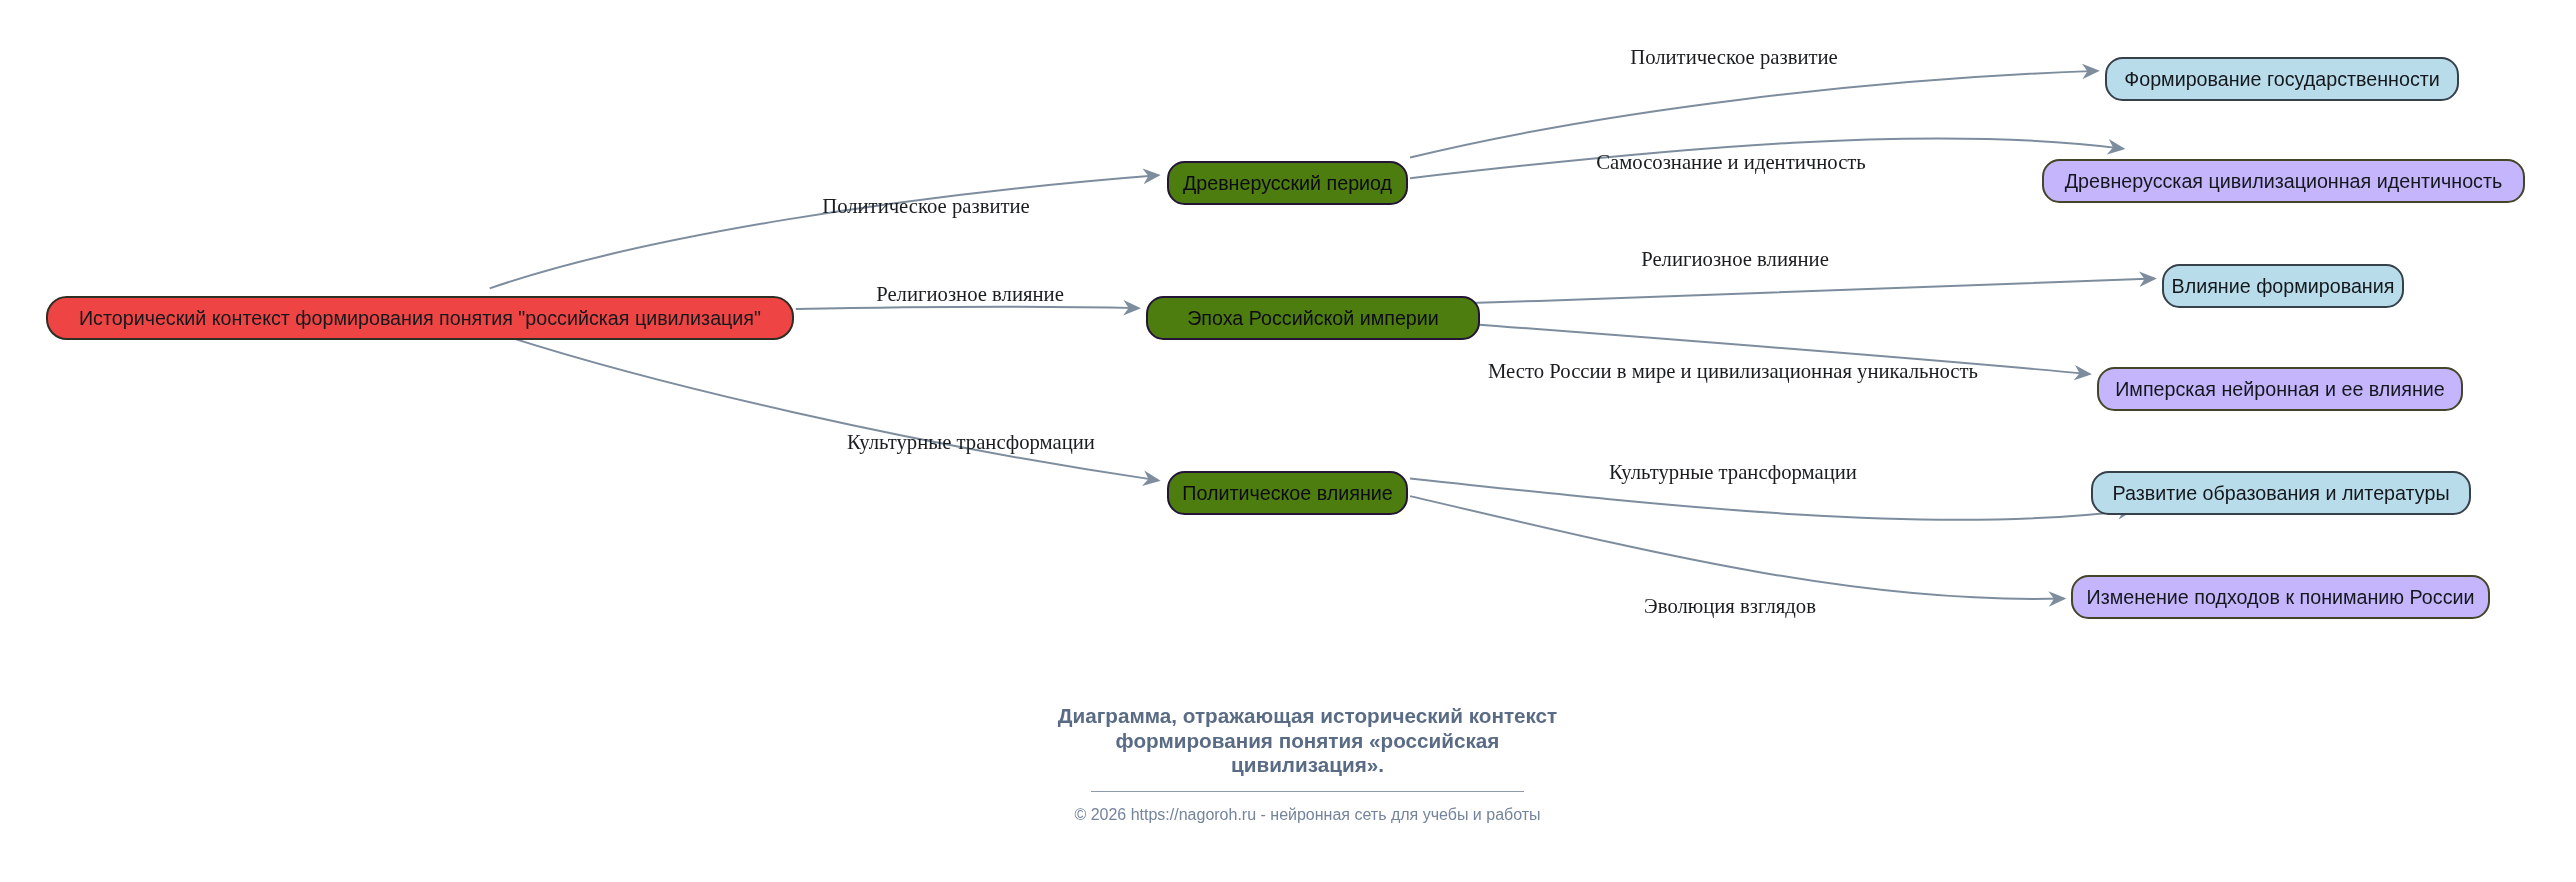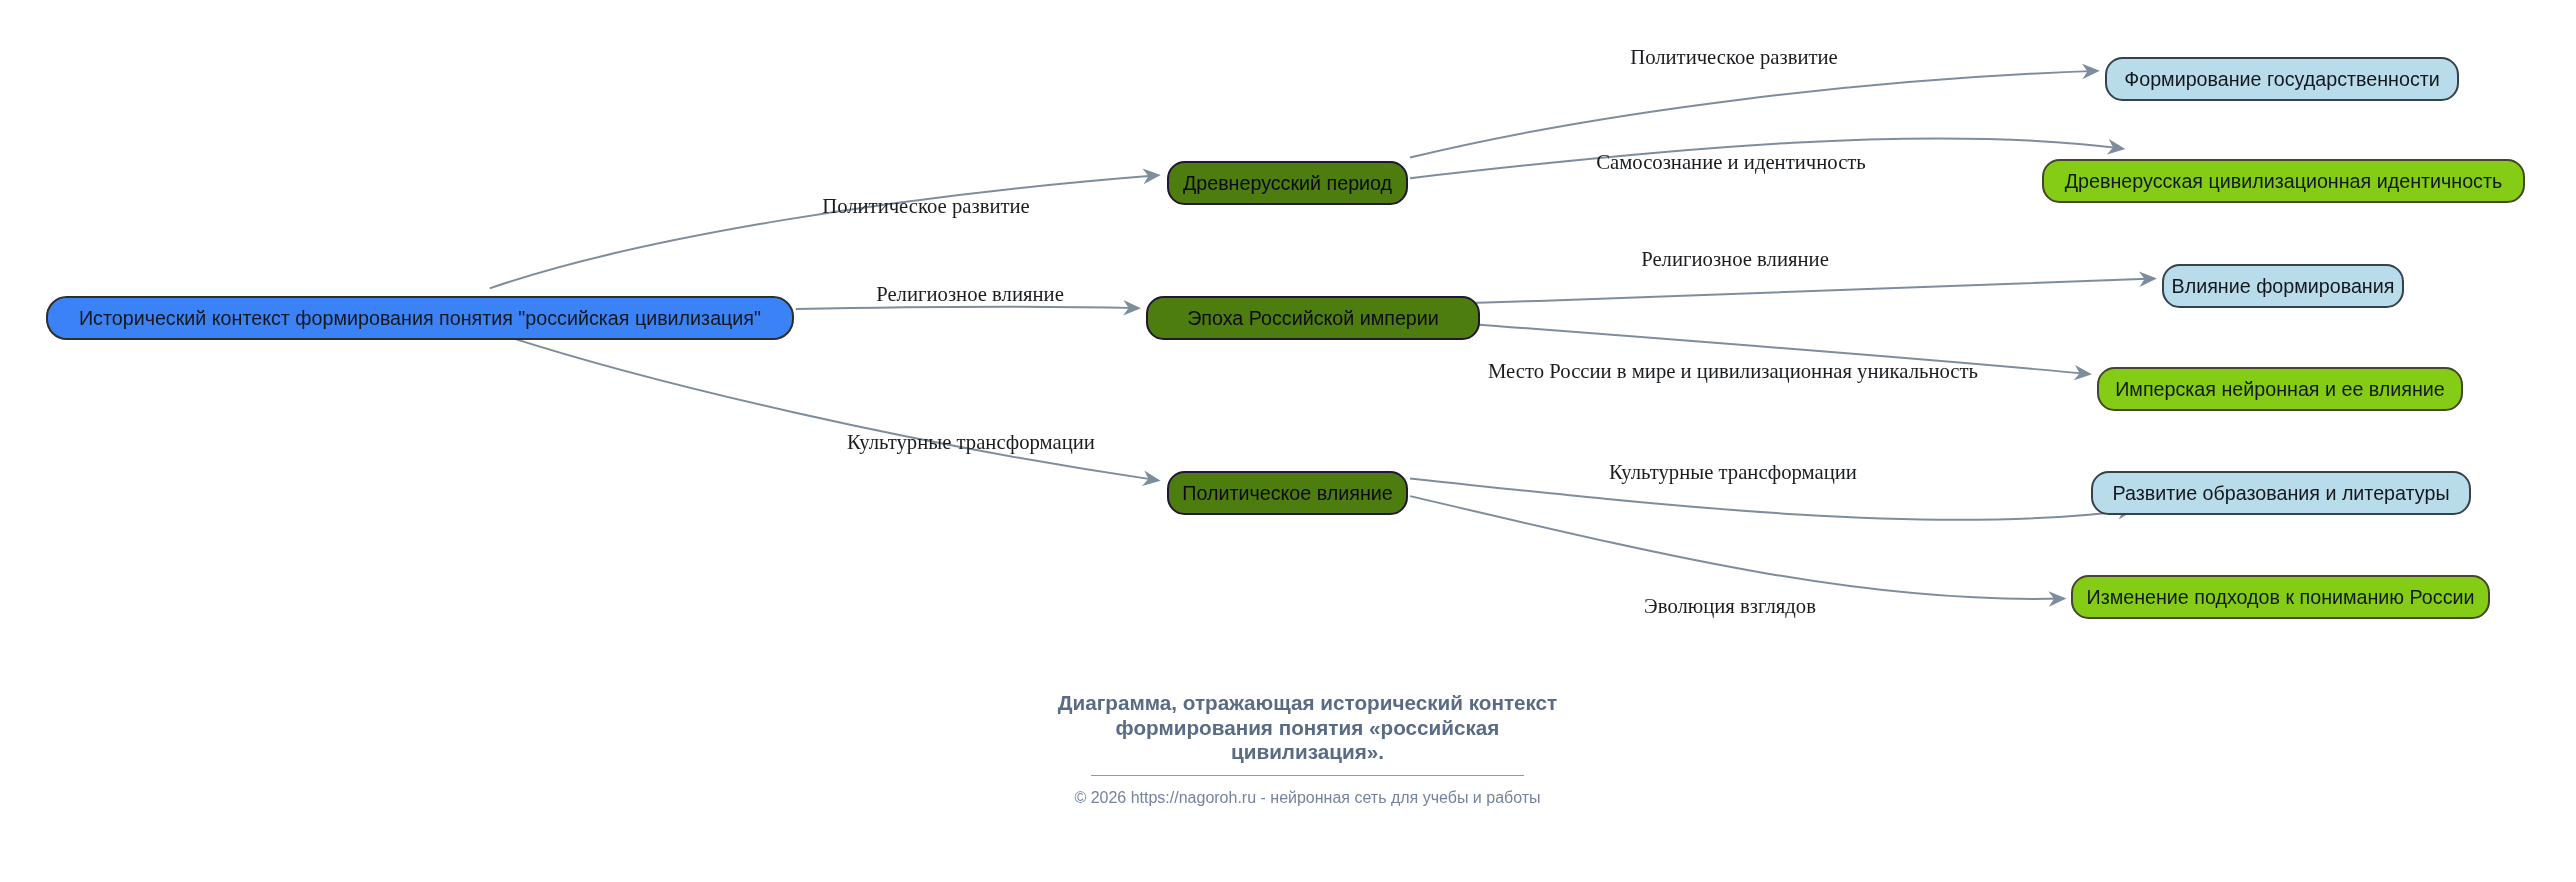--- a/index.html
+++ b/index.html
@@ -31,54 +31,54 @@
     align-items: center;
     justify-content: center;
     border-radius: 17.7px;
     font-size: 19.7px;
     color: #14181d;
     white-space: nowrap;
     padding: 0 15.8px;
     margin-top: 8px;
   }
   .node.root {
-    background: #3b82f6;
+    background: #ef4444;
     border: 2px solid #2e2e24;
     border-radius: 20.7px;
   }
   .node.branch {
     background: #4d7c0f;
     border: 2px solid #241536;
     color: #0e0b14;
   }
   .node.leaf-blue {
     background: #b9dcea;
     border: 2px solid #36414b;
   }
   .node.leaf-yellow {
-    background: #84cc16;
+    background: #c4b5fd;
     border: 2px solid #45452a;
   }
   .elabel {
     position: absolute;
     transform: translate(-50%, -50%);
     font-family: "Liberation Serif", serif;
     font-size: 20.7px;
     color: #1a1d20;
     white-space: nowrap;
   }
   .caption-block {
     position: absolute;
     left: 815px;
     top: 691px;
     width: 985px;
     text-align: center;
   }
   .caption-text {
-    margin: 0 auto;
+    margin: 13px auto;
     width: 502px;
     font-size: 20.7px;
     font-weight: bold;
     line-height: 24.6px;
     color: #5a6c85;
   }
   .caption-divider {
     width: 433px;
     margin: 9.8px auto 0 auto;
     border-top: 1px solid #8f9aa8;

